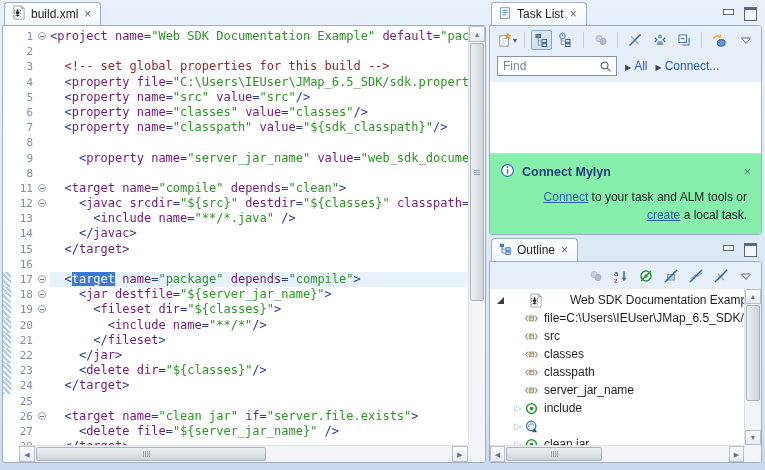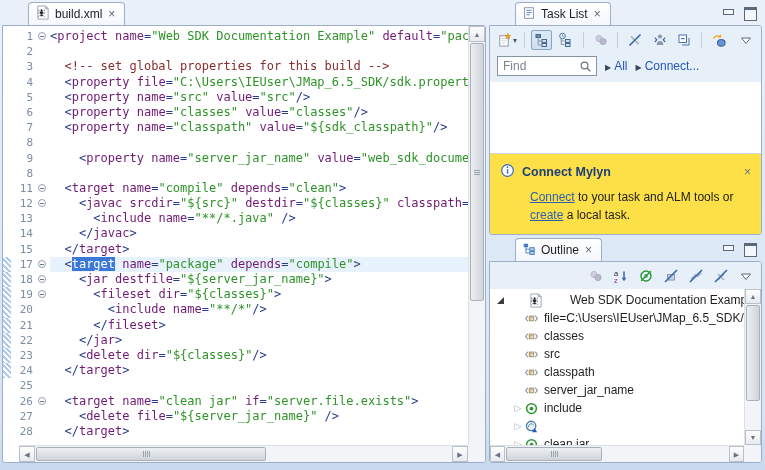--- a/index.html
+++ b/index.html
@@ -1,20 +1,20 @@
 <!DOCTYPE html>
 <html style="--selection-bg: #3B78D8; --line-highlight: #E8F2FC; --panel-bg: #E7EFF9; --tag-name: #317A6E; --attr-value: #2E9327; --comment: #872C2C; --punctuation: #283C8C; --link: #2E5FB0; --mylyn-title: #1D3E7B;"><head>
 <meta charset="utf-8">
 <style>
   * { margin:0; padding:0; box-sizing:border-box; }
   html,body { width:765px; height:470px; overflow:hidden;
     font-family:"Liberation Sans", sans-serif; font-size:12px; color:#1e1e1e;
     background:linear-gradient(#E9F1FB, #D5E3F4 90%, #C7D9EE); }
 
-  .group { position:absolute;padding-left:24px; }
+  .group { position:absolute; }
   .tabrow { position:relative; height:23px; display:flex; align-items:flex-end; }
   .tab { position:relative; z-index:2; display:flex; align-items:center; gap:5px;
     height:23px; padding:0 8px 0 6px; background:linear-gradient(#FFFFFF,#F3F7FC);
     border:1px solid #9DAEC6; border-bottom:none; border-radius:4px 4px 0 0; margin-left:2px; }
   .tab .lbl { white-space:nowrap; }
   .tab .x { color:#5A6878; font-size:12px; line-height:1; padding:0 1px; cursor:default; }
   .content { position:absolute; left:0; right:0; bottom:0; background:#fff;
     border:1px solid #9DAEC6; border-radius:0 3px 3px 3px; overflow:hidden; }
   .minmax { position:absolute; right:6px; top:5px; display:flex; gap:10px; z-index:3; }
   .mm { width:12px; height:11px; position:relative; }
@@ -66,35 +66,35 @@
   .toolbar { display:flex; align-items:center; gap:3px; padding:4px 4px 3px 6px; background:#E7EFF9; }
   .tbtn { width:22px; height:20px; display:flex; align-items:center; justify-content:center; border:1px solid transparent; border-radius:2px; }
   .tbtn svg { width:16px; height:16px; }
   .tbtn.pressed { border-color:#8AA4C4; background:linear-gradient(#DCE8F5,#CFE0F2); }
   .tbtn.disabled { opacity:.55; }
   .tbtn .dd { font-size:8px; color:#4A5A6E; margin-left:1px; }
   .tsep { width:1px; height:16px; background:#C2CEDE; margin:0 3px; }
   .spacer { flex:1 1 auto; }
 
   .findrow { display:flex; align-items:center; gap:8px; padding:3px 6px 6px 7px; background:#E7EFF9; }
-  .findbox { position:relative; width:100px; height:20px; background:#fff; border:1px solid #8494A6; }
+  .findbox { position:relative; width:120px; height:20px; background:#fff; border:1px solid #8494A6; }
   .findbox input { width:86px; height:18px; border:none; outline:none; padding:0 0 0 5px;
     font-family:"Liberation Sans",sans-serif; font-size:12px; color:#333; background:transparent; }
   .findbox input::placeholder { color:#7A848F; opacity:1; }
   .findbox svg { position:absolute; right:3px; top:2px; width:15px; height:15px; }
   .linkish { color:#2458B8; }
   .tri { font-size:8px; color:#39475A; margin-right:3px; }
 
   .whitefill { background:#fff; flex:1 1 auto; }
   #tl-body { display:flex; flex-direction:column; height:100%; }
-  #mylyn { background:#fde047; border-top:1px solid #C9D6E6; padding:9px 10px 10px 10px; }
+  #mylyn { background:#86efac; border-top:1px solid #C9D6E6; padding:9px 10px 10px 10px; }
   #mylyn-head { display:flex; align-items:center; gap:7px; }
   #mylyn-title { font-weight:bold; color:#1D3E7B; font-size:12.5px; flex:1; }
   #mylyn-close { color:#6A7686; font-size:12px; }
-  #mylyn-msg { margin:7px 4px 0 30px; line-height:1.5; color:#222; }
+  #mylyn-msg { margin:7px 4px 0 30px; line-height:1.5; color:#222;text-align:right; }
   #mylyn-msg .lnk { color:#2E5FB0; text-decoration:underline; }
 
   
   #outline-body { position:relative; height:calc(100% - 27px); background:#fff; }
   #otree { position:absolute; left:0; top:0; right:17px; bottom:17px; overflow:hidden; padding-top:2px; }
   .orow { display:flex; align-items:center; height:18px; white-space:nowrap; }
   .oexp { width:12px; flex:0 0 12px; display:flex; align-items:center; justify-content:center; }
   .oexp .tri-c { color:#A8B0BC; font-size:9px; }
   .oexp .tri-e { width:0; height:0; border-bottom:7px solid #3C3C3C; border-left:7px solid transparent; }
   .oicon { width:17px; flex:0 0 17px; display:flex; align-items:center; }
@@ -135,20 +135,21 @@
         <div class="cl"><span class="ruler"></span><span class="num">6</span><span class="fold"></span><span class="cc"><span class="tk-w">  </span><span class="tk-p">&lt;</span><span class="tk-n">property</span><span class="tk-w"> </span><span class="tk-n">name</span><span class="tk-p">=</span><span class="tk-v">"classes"</span><span class="tk-w"> </span><span class="tk-n">value</span><span class="tk-p">=</span><span class="tk-v">"classes"</span><span class="tk-p">/&gt;</span></span></div>
         <div class="cl"><span class="ruler"></span><span class="num">7</span><span class="fold"></span><span class="cc"><span class="tk-w">  </span><span class="tk-p">&lt;</span><span class="tk-n">property</span><span class="tk-w"> </span><span class="tk-n">name</span><span class="tk-p">=</span><span class="tk-v">"classpath"</span><span class="tk-w"> </span><span class="tk-n">value</span><span class="tk-p">=</span><span class="tk-v">"${sdk_classpath}"</span><span class="tk-p">/&gt;</span></span></div>
         <div class="cl"><span class="ruler"></span><span class="num">8</span><span class="fold"></span><span class="cc"></span></div>
         <div class="cl"><span class="ruler"></span><span class="num">9</span><span class="fold"></span><span class="cc"><span class="tk-w">    </span><span class="tk-p">&lt;</span><span class="tk-n">property</span><span class="tk-w"> </span><span class="tk-n">name</span><span class="tk-p">=</span><span class="tk-v">"server_jar_name"</span><span class="tk-w"> </span><span class="tk-n">value</span><span class="tk-p">=</span><span class="tk-v">"web_sdk_docume</span></span></div>
         <div class="cl"><span class="ruler"></span><span class="num">8</span><span class="fold"></span><span class="cc"></span></div>
         <div class="cl"><span class="ruler"></span><span class="num">11</span><span class="fold"><span class="fm"></span></span><span class="cc"><span class="tk-w">  </span><span class="tk-p">&lt;</span><span class="tk-n">target</span><span class="tk-w"> </span><span class="tk-n">name</span><span class="tk-p">=</span><span class="tk-v">"compile"</span><span class="tk-w"> </span><span class="tk-n">depends</span><span class="tk-p">=</span><span class="tk-v">"clean"</span><span class="tk-p">&gt;</span></span></div>
         <div class="cl"><span class="ruler"></span><span class="num">12</span><span class="fold"><span class="fm"></span></span><span class="cc"><span class="tk-w">    </span><span class="tk-p">&lt;</span><span class="tk-n">javac</span><span class="tk-w"> </span><span class="tk-n">srcdir</span><span class="tk-p">=</span><span class="tk-v">"${src}"</span><span class="tk-w"> </span><span class="tk-n">destdir</span><span class="tk-p">=</span><span class="tk-v">"${classes}"</span><span class="tk-w"> </span><span class="tk-n">classpath</span><span class="tk-p">=</span></span></div>
         <div class="cl"><span class="ruler"></span><span class="num">13</span><span class="fold"></span><span class="cc"><span class="tk-w">      </span><span class="tk-p">&lt;</span><span class="tk-n">include</span><span class="tk-w"> </span><span class="tk-n">name</span><span class="tk-p">=</span><span class="tk-v">"**/*.java"</span><span class="tk-w"> </span><span class="tk-p">/&gt;</span></span></div>
         <div class="cl"><span class="ruler"></span><span class="num">14</span><span class="fold"></span><span class="cc"><span class="tk-w">    </span><span class="tk-p">&lt;/</span><span class="tk-n">javac</span><span class="tk-p">&gt;</span></span></div>
         <div class="cl"><span class="ruler"></span><span class="num">15</span><span class="fold"></span><span class="cc"><span class="tk-w">  </span><span class="tk-p">&lt;/</span><span class="tk-n">target</span><span class="tk-p">&gt;</span></span></div>
+        <div class="cl"><span class="ruler"></span><span class="num">16</span><span class="fold"></span><span class="cc"></span></div>
         <div class="cl"><span class="ruler hatch"></span><span class="num">17</span><span class="fold"><span class="fm"></span></span><span class="cc hl"><span class="tk-w">  </span><span class="tk-p">&lt;</span><span class="tk-s">target</span><span class="tk-w"> </span><span class="tk-n">name</span><span class="tk-p">=</span><span class="tk-v">"package"</span><span class="tk-w"> </span><span class="tk-n">depends</span><span class="tk-p">=</span><span class="tk-v">"compile"</span><span class="tk-p">&gt;</span></span></div>
         <div class="cl"><span class="ruler hatch"></span><span class="num">18</span><span class="fold"><span class="fm"></span></span><span class="cc"><span class="tk-w">    </span><span class="tk-p">&lt;</span><span class="tk-n">jar</span><span class="tk-w"> </span><span class="tk-n">destfile</span><span class="tk-p">=</span><span class="tk-v">"${server_jar_name}"</span><span class="tk-p">&gt;</span></span></div>
         <div class="cl"><span class="ruler hatch"></span><span class="num">19</span><span class="fold"><span class="fm"></span></span><span class="cc"><span class="tk-w">      </span><span class="tk-p">&lt;</span><span class="tk-n">fileset</span><span class="tk-w"> </span><span class="tk-n">dir</span><span class="tk-p">=</span><span class="tk-v">"${classes}"</span><span class="tk-p">&gt;</span></span></div>
         <div class="cl"><span class="ruler hatch"></span><span class="num">20</span><span class="fold"></span><span class="cc"><span class="tk-w">        </span><span class="tk-p">&lt;</span><span class="tk-n">include</span><span class="tk-w"> </span><span class="tk-n">name</span><span class="tk-p">=</span><span class="tk-v">"**/*"</span><span class="tk-p">/&gt;</span></span></div>
         <div class="cl"><span class="ruler hatch"></span><span class="num">21</span><span class="fold"></span><span class="cc"><span class="tk-w">      </span><span class="tk-p">&lt;/</span><span class="tk-n">fileset</span><span class="tk-p">&gt;</span></span></div>
         <div class="cl"><span class="ruler hatch"></span><span class="num">22</span><span class="fold"></span><span class="cc"><span class="tk-w">    </span><span class="tk-p">&lt;/</span><span class="tk-n">jar</span><span class="tk-p">&gt;</span></span></div>
         <div class="cl"><span class="ruler hatch"></span><span class="num">23</span><span class="fold"></span><span class="cc"><span class="tk-w">    </span><span class="tk-p">&lt;</span><span class="tk-n">delete</span><span class="tk-w"> </span><span class="tk-n">dir</span><span class="tk-p">=</span><span class="tk-v">"${classes}"</span><span class="tk-p">/&gt;</span></span></div>
         <div class="cl"><span class="ruler hatch"></span><span class="num">24</span><span class="fold"></span><span class="cc"><span class="tk-w">  </span><span class="tk-p">&lt;/</span><span class="tk-n">target</span><span class="tk-p">&gt;</span></span></div>
         <div class="cl"><span class="ruler"></span><span class="num">25</span><span class="fold"></span><span class="cc"></span></div>
         <div class="cl"><span class="ruler"></span><span class="num">26</span><span class="fold"><span class="fm"></span></span><span class="cc"><span class="tk-w">  </span><span class="tk-p">&lt;</span><span class="tk-n">target</span><span class="tk-w"> </span><span class="tk-n">name</span><span class="tk-p">=</span><span class="tk-v">"clean jar"</span><span class="tk-w"> </span><span class="tk-n">if</span><span class="tk-p">=</span><span class="tk-v">"server.file.exists"</span><span class="tk-p">&gt;</span></span></div>
@@ -394,33 +395,33 @@
           <div class="orow" style="padding-left: 22px;">
             <span class="oexp"></span>
             <span class="oicon">
               <svg viewBox="0 0 16 16">
                 <path d="M4 5L1.8 8 4 11" stroke="#7888A0" fill="none" stroke-width="1.1"></path>
                 <path d="M12 5l2.2 3L12 11" stroke="#7888A0" fill="none" stroke-width="1.1"></path>
                 <rect x="5.6" y="5.4" width="4.8" height="5" fill="#F0E8D0" stroke="#A09060"></rect>
                 <path d="M5.6 7.1h4.8M7.3 5.4v5" stroke="#A09060" stroke-width=".6"></path>
               </svg>
             </span>
-            <span class="olbl">classes</span>
+            <span class="olbl">src</span>
           </div>
           <div class="orow" style="padding-left: 22px;">
             <span class="oexp"></span>
             <span class="oicon">
               <svg viewBox="0 0 16 16">
                 <path d="M4 5L1.8 8 4 11" stroke="#7888A0" fill="none" stroke-width="1.1"></path>
                 <path d="M12 5l2.2 3L12 11" stroke="#7888A0" fill="none" stroke-width="1.1"></path>
                 <rect x="5.6" y="5.4" width="4.8" height="5" fill="#F0E8D0" stroke="#A09060"></rect>
                 <path d="M5.6 7.1h4.8M7.3 5.4v5" stroke="#A09060" stroke-width=".6"></path>
               </svg>
             </span>
-            <span class="olbl">src</span>
+            <span class="olbl">classes</span>
           </div>
           <div class="orow" style="padding-left: 22px;">
             <span class="oexp"></span>
             <span class="oicon">
               <svg viewBox="0 0 16 16">
                 <path d="M4 5L1.8 8 4 11" stroke="#7888A0" fill="none" stroke-width="1.1"></path>
                 <path d="M12 5l2.2 3L12 11" stroke="#7888A0" fill="none" stroke-width="1.1"></path>
                 <rect x="5.6" y="5.4" width="4.8" height="5" fill="#F0E8D0" stroke="#A09060"></rect>
                 <path d="M5.6 7.1h4.8M7.3 5.4v5" stroke="#A09060" stroke-width=".6"></path>
               </svg>

